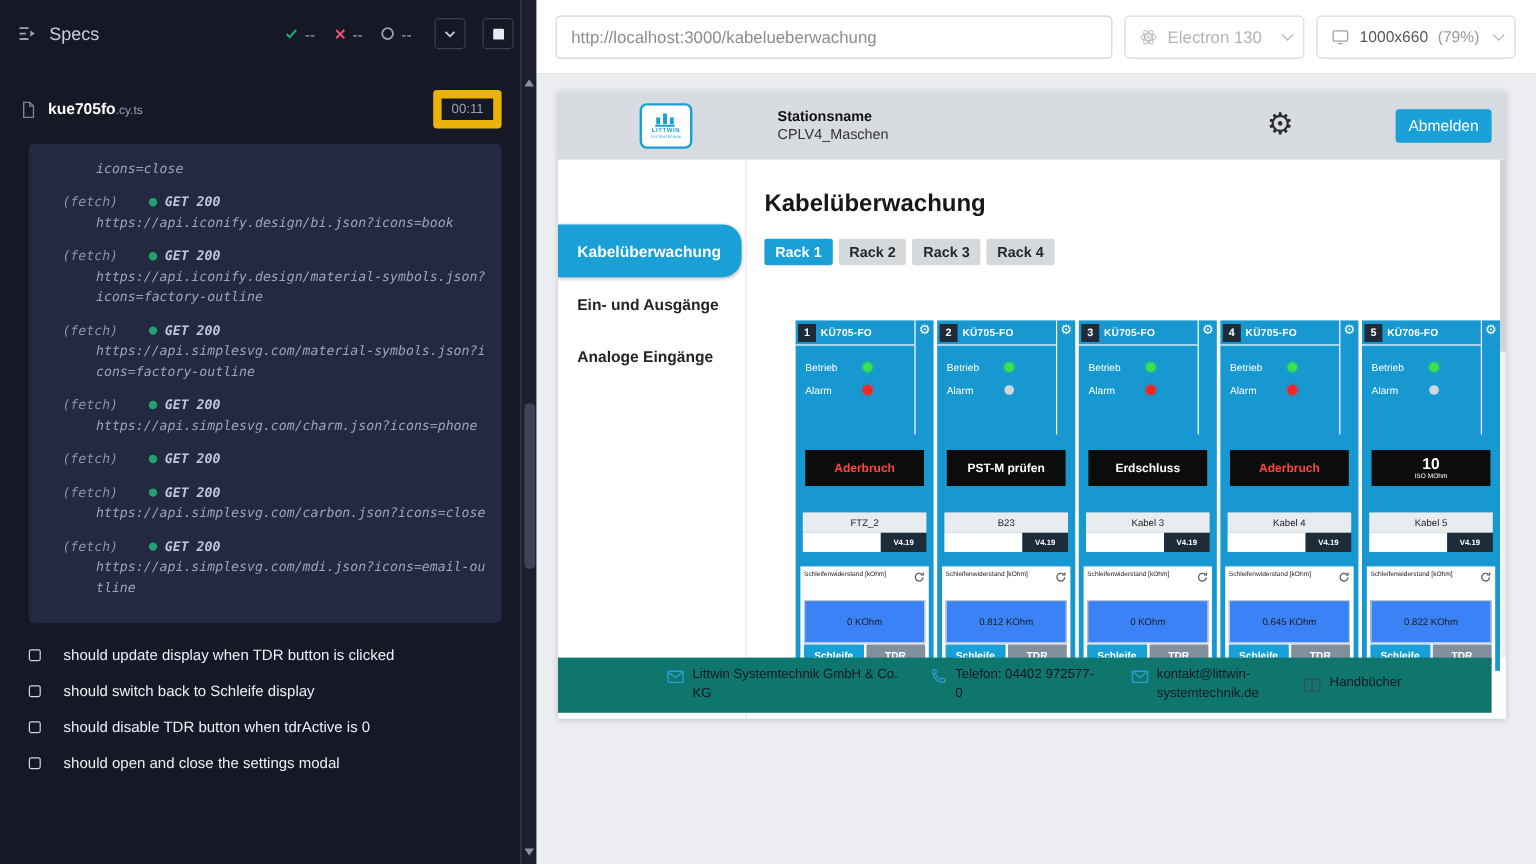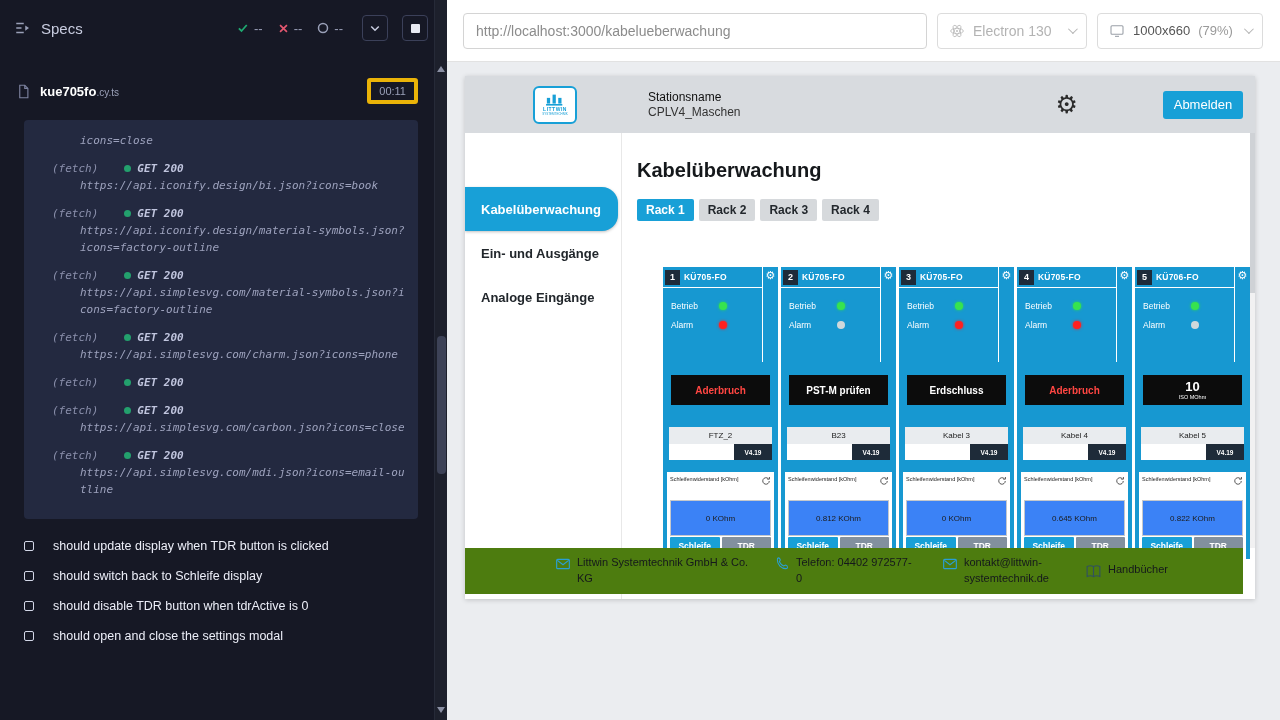--- a/index.html
+++ b/index.html
@@ -11,21 +11,21 @@
   .runner-header{height:56px;display:flex;align-items:center;padding:0 6px 0 14px;gap:9px;flex:none}
   .specs-label{color:#c9cde0;font-size:15px}
   .stats{margin-left:auto;display:flex;gap:15px;align-items:center;margin-right:10px}
   .stat{display:flex;gap:5px;align-items:center;font-size:13px;color:#9aa0b8}
   .hbtn{width:26px;height:26px;border:1px solid #3b4059;background:transparent;border-radius:4px;display:flex;align-items:center;justify-content:center;cursor:pointer;flex:none}
   .hbtn + .hbtn{margin-left:5px}
   .stop-sq{width:9px;height:9px;background:#e8eaf2;border-radius:1px;display:block}
   .spec-row{display:flex;align-items:center;padding:0 16px;gap:9px;margin-top:20px;height:30px;flex:none}
   .spec-name{color:#fff;font-weight:bold;font-size:13px}
   .spec-ext{color:#9aa0b8;font-size:10px}
-  .spec-time{margin-left:auto;border:4px solid #eab308;border-radius:3px;color:#9aa0b8;font-size:11px;padding:3px 8px}
+  .spec-time{margin-left:auto;border:7px solid #eab308;border-radius:3px;color:#9aa0b8;font-size:11px;padding:3px 8px}
   .log-panel{margin:14px 16px 0 24px;background:#232940;border-radius:4px;padding:12px 10px 10px 2px;flex:none}
   .log-entry{margin-bottom:11px;font-family:"DejaVu Sans Mono",monospace;font-style:italic;font-size:11px;line-height:17px;color:#9da2bd}
   .log-line1{display:flex;align-items:center;padding-left:26px}
   .log-cmd{color:#8b90ac}
   .log-status{display:flex;align-items:center;gap:6px;margin-left:26px;color:#c0c5de;font-weight:bold}
   .dot{width:7px;height:7px;border-radius:50%;background:#23a06d;display:inline-block;flex:none}
   .log-url{padding-left:54px;word-break:break-all;color:#9da2bd;max-width:392px}
   .tests{padding:20px 12px 0 24px}
   .test{display:flex;align-items:center;gap:19px;margin-bottom:16px;cursor:pointer}
   .test-box{width:10px;height:10px;border:1.5px solid #d3d7e8;border-radius:2px;flex:none}
@@ -50,21 +50,21 @@
 
   .stage{flex:1;padding:14px 0 0 18px;background:#ebedf0;overflow:hidden}
 
   
   .aut{width:790px;height:523px;background:#fff;box-shadow:0 1px 5px rgba(0,0,0,.18);position:relative;overflow:hidden;display:flex;flex-direction:column}
   .aut-header{height:57px;background:#d8dbdf;display:flex;align-items:center;padding:0 12px;flex:none}
   .logo{width:44px;height:38px;background:#fff;border:2px solid #18a0d7;border-radius:6px;margin-left:56px;display:flex;flex-direction:column;align-items:center;justify-content:center;gap:1px;flex:none}
   .logo-brand{font-size:5px;font-weight:bold;color:#18a0d7;letter-spacing:.5px;line-height:1}
   .logo-sub{font-size:3px;color:#18a0d7;line-height:1}
   .station{margin-left:71px;line-height:1.25}
-  .station-label{font-size:12px;font-weight:normal;color:#111}
+  .station-label{font-size:12px;font-weight:bold;color:#111}
   .station-value{font-size:12px;color:#333}
   .app-gear{margin-left:auto;margin-right:85px;font-size:25px;color:#2b2b2b;line-height:1;cursor:pointer}
   .logout{width:80px;height:28px;background:#18a0d7;border:none;border-radius:3px;color:#fff;font-size:13px;font-family:"Liberation Sans",sans-serif;cursor:pointer}
 
   .aut-body{flex:1;display:flex;min-height:0}
   .aut-nav{width:157px;border-right:1px solid #e8e8e8;padding-top:54px;flex:none}
   .nav-item{height:44px;display:flex;align-items:center;padding-left:16px;font-size:13px;font-weight:bold;color:#21262b;cursor:pointer}
   .nav-item[data-state="active"]{background:#18a0d7;color:#fff;width:153px;border-radius:0 16px 16px 0;box-shadow:0 1px 3px rgba(0,0,0,.25)}
   .aut-content{flex:1;padding:26px 0 0 15px;min-width:0}
   .page-title{font-size:20px;font-weight:bold;color:#15181b;line-height:23px}
@@ -105,21 +105,21 @@
   .refresh-icon{flex:none;cursor:pointer}
   .meas-value{margin-top:14px;height:36px;border:1px solid #c4c8cc;background:#3b82f6;display:flex;align-items:center;justify-content:center;font-size:8px;color:#1c1c1c}
   .card-btns{display:flex;gap:2px;margin-top:1px}
   .cbtn{flex:1;height:17px;display:flex;align-items:center;justify-content:center;color:#fff;font-size:8.5px;font-weight:bold;border-radius:1px;cursor:pointer}
   .btn-loop{background:#18a0d7}
   .btn-tdr{background:#82909e}
 
   .app-scrollbar{position:absolute;right:0;top:57px;bottom:51px;width:5px;background:#f1f1f2}
   .app-scroll-thumb{position:absolute;top:0;left:0;width:5px;height:160px;background:#cfd2d6;cursor:pointer}
 
-  .aut-footer{position:absolute;left:0;right:12px;bottom:5px;height:46px;background:#4d7c0f;display:flex;align-items:center;padding-left:90px;gap:26px;z-index:5}
+  .aut-footer{position:absolute;left:0;right:12px;bottom:5px;height:46px;background:#0f766e;display:flex;align-items:center;padding-left:90px;gap:26px;z-index:5}
   .f-item{display:flex;align-items:flex-start;gap:6px}
   .f-ic{flex:none;margin-top:1px}
   .f-text{font-size:11px;color:#15181c;line-height:1.45}
   .w1{width:172px}.w2{width:120px}.w3{width:95px}
 </style>
 </head>
 <body>
 
 <aside class="runner">
   <div class="runner-header">

